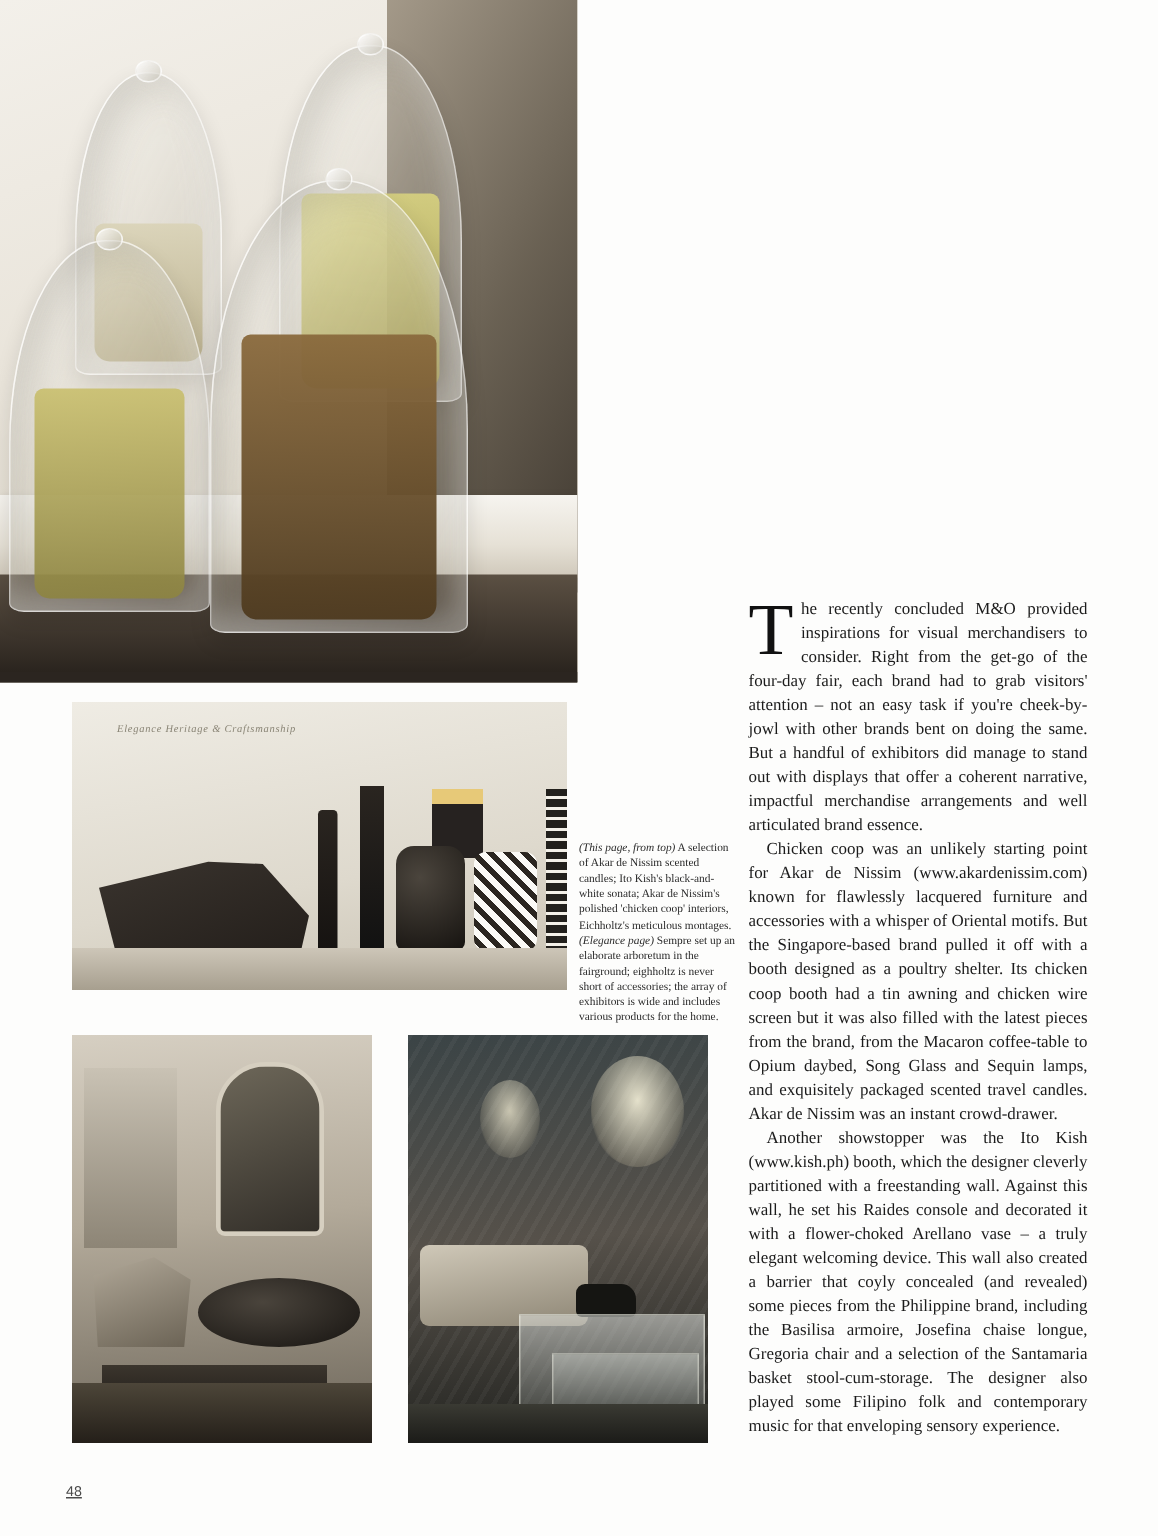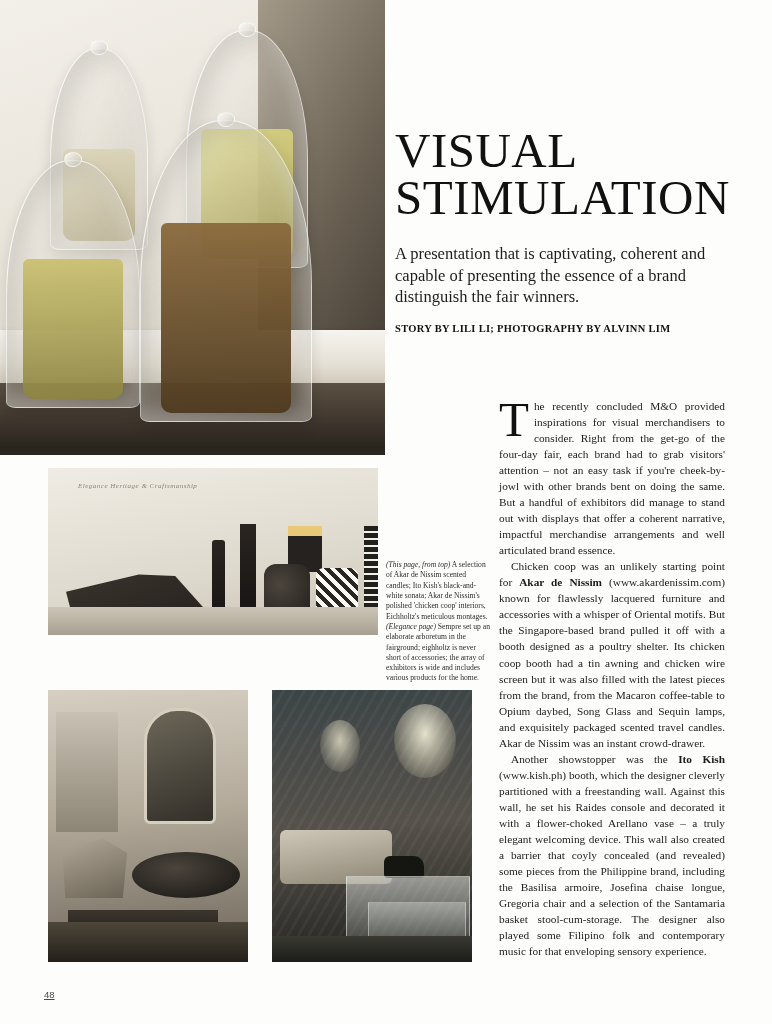--- a/index.html
+++ b/index.html
@@ -150,29 +150,29 @@
   .body-col p { margin: 0; }
   .body-col p + p { text-indent: 12px; }
   .dropcap {
     float: left;
     font-size: 49px;
     line-height: 0.80;
     padding: 2px 5px 0 0;
     font-family: "Liberation Serif", serif;
     color: #111;
   }
-  .b { font-weight: bold; }
+  .b { font-weight: normal; }
 
   
   .photo-mid {
     position: absolute;
     left: 48px;
     top: 468px;
     width: 330px;
-    height: 167px;
+    height: 192px;
     overflow: hidden;
     background: linear-gradient(180deg, #e7e3d9 0%, #d5cfc2 55%, #b9b2a2 100%);
   }
   .photo-mid .wall2 {
     position: absolute; inset: 0;
     background: linear-gradient(170deg,#efece4 0%, #ded9cd 60%, #c8c1b2 100%);
   }
   .photo-mid .signtext {
     position: absolute; left: 30px; top: 14px;
     font-family: "Liberation Serif", serif;
@@ -308,28 +308,20 @@
       <div class="knob"></div>
       <div class="candle"></div>
     </div>
     <div class="cloche" id="cloche-d">
       <div class="knob"></div>
       <div class="candle"></div>
     </div>
     <div class="floorline"></div>
   </div>
 
-  <div class="headline-block">
-    <h1 class="headline">
-      <span>VISUAL</span><br>
-      <span>STIMULATION</span>
-    </h1>
-    <p class="deck">A presentation that is captivating, coherent and capable of presenting the essence of a brand distinguish the fair winners.</p>
-    <p class="byline">STORY BY LILI LI; PHOTOGRAPHY BY ALVINN LIM</p>
-  </div>
 
   <div class="body-col">
     <p>
       <span class="dropcap">T</span><span>he recently concluded M&amp;O provided inspirations for visual merchandisers to consider. Right from the get-go of the four-day fair, each brand had to grab visitors' attention – not an easy task if you're cheek-by-jowl with other brands bent on doing the same. But a handful of exhibitors did manage to stand out with displays that offer a coherent narrative, impactful merchandise arrangements and well articulated brand essence.</span>
     </p>
     <p>
       <span>Chicken coop was an unlikely starting point for </span><span class="b">Akar de Nissim</span><span> (www.akardenissim.com) known for flawlessly lacquered furniture and accessories with a whisper of Oriental motifs. But the Singapore-based brand pulled it off with a booth designed as a poultry shelter. Its chicken coop booth had a tin awning and chicken wire screen but it was also filled with the latest pieces from the brand, from the Macaron coffee-table to Opium daybed, Song Glass and Sequin lamps, and exquisitely packaged scented travel candles. Akar de Nissim was an instant crowd-drawer.</span>
     </p>
     <p>
       <span>Another showstopper was the </span><span class="b">Ito Kish</span><span> (www.kish.ph) booth, which the designer cleverly partitioned with a freestanding wall. Against this wall, he set his Raides console and decorated it with a flower-choked Arellano vase – a truly elegant welcoming device. This wall also created a barrier that coyly concealed (and revealed) some pieces from the Philippine brand, including the Basilisa armoire, Josefina chaise longue, Gregoria chair and a selection of the Santamaria basket stool-cum-storage. The designer also played some Filipino folk and contemporary music for that enveloping sensory experience.</span>

